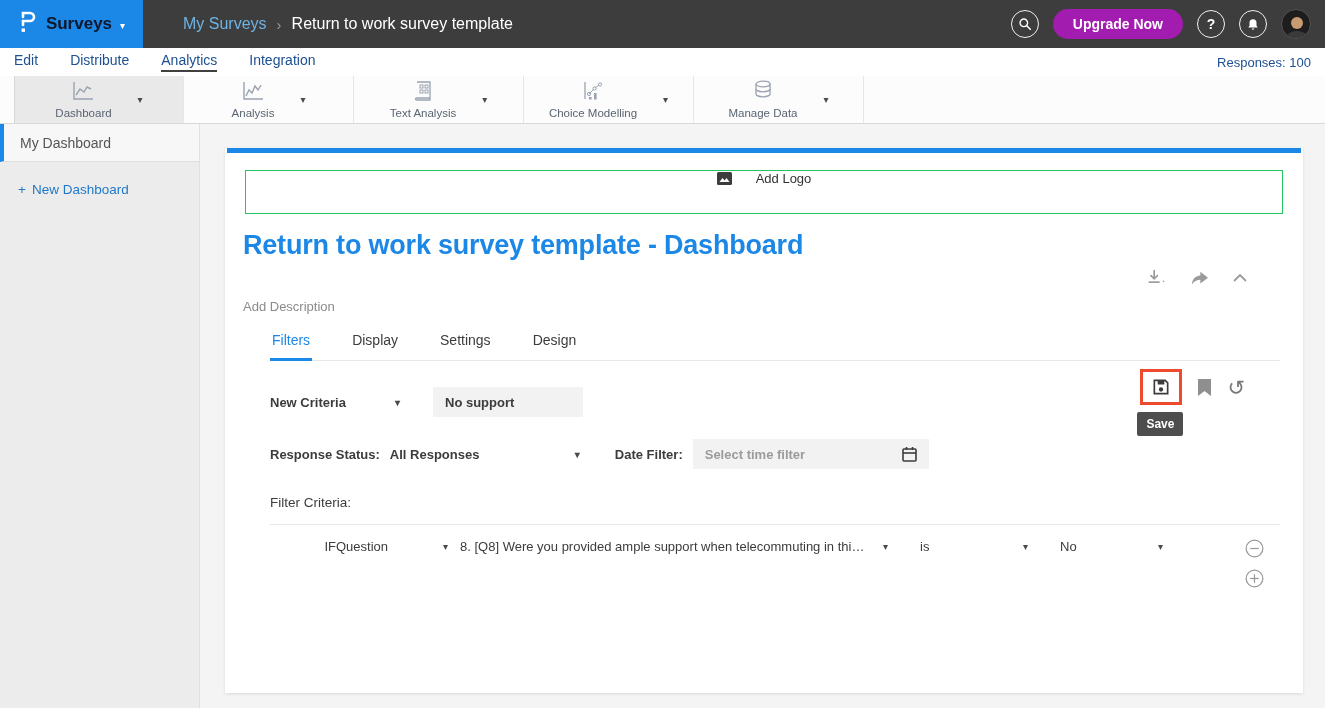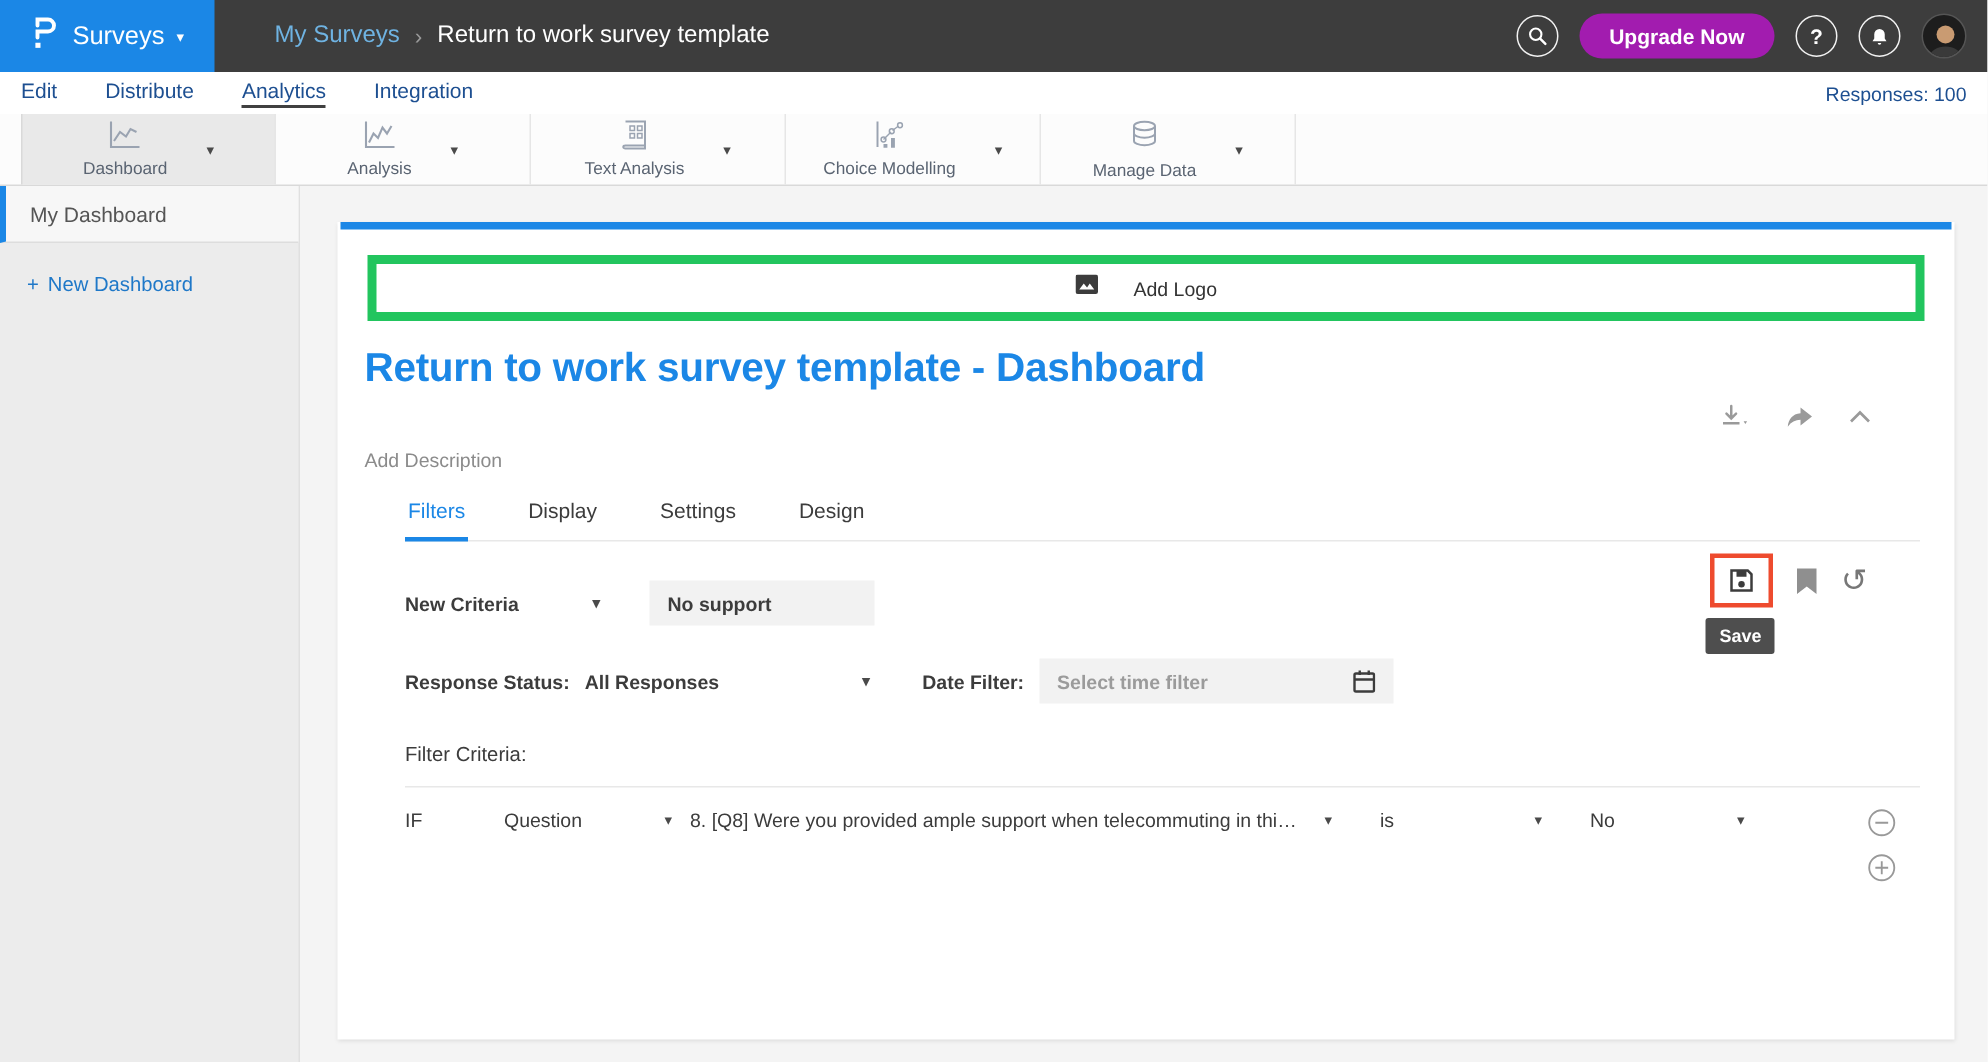--- a/index.html
+++ b/index.html
@@ -2,21 +2,21 @@
 <html><head>
 <meta charset="utf-8">
 <style>
   * { margin:0; padding:0; box-sizing:border-box; }
   html,body { width:1325px; height:708px; overflow:hidden; }
   body { font-family:"Liberation Sans", sans-serif; background:#f4f4f4; color:#3c3c3c; }
 
   
   .topbar { height:48px; background:#3d3d3d; display:flex; align-items:center; }
   .brand { width:143px; height:48px; background:#1b87e6; display:flex; align-items:center; justify-content:center; gap:8px; cursor:pointer; }
-  .brand-label { color:#ffffff; font-size:17px; font-weight:normal; }
+  .brand-label { color:#0f172a; font-size:17px; font-weight:bold; }
   .brand-caret { color:#fff; font-size:10px; margin-top:2px; }
   .breadcrumb { display:flex; align-items:center; gap:10px; margin-left:40px; font-size:16px; }
   .crumb-parent { color:#6fb3e2; cursor:pointer; }
   .crumb-sep { color:#9a9a9a; font-size:15px; }
   .crumb-current { color:#ffffff; }
   .top-actions { margin-left:auto; display:flex; align-items:center; gap:14px; padding-right:14px; }
   .circle-btn { width:28px; height:28px; border:1.5px solid #f2f2f2; border-radius:50%; display:flex; align-items:center; justify-content:center; color:#fff; font-size:14px; font-weight:bold; cursor:pointer; background:transparent; }
   .upgrade-btn { background:#a21caf; color:#fff; font-weight:bold; font-size:14px; border:none; border-radius:15px; height:30px; padding:0 20px; cursor:pointer; }
   .avatar { width:30px; height:30px; border-radius:50%; background:#1d1d1d; overflow:hidden; cursor:pointer; border:1px solid #555; position:relative; }
   .avatar svg { position:absolute; bottom:-2px; left:0; }
@@ -40,21 +40,21 @@
   
   .body-row { display:flex; height:632px; }
   .sidebar { width:200px; background:#ececec; border-right:1px solid #e0e0e0; flex-shrink:0; }
   .sidebar-item-active { background:#f7f7f7; border-left:4px solid #1b87e6; border-bottom:1px solid #dddddd; height:38px; display:flex; align-items:center; padding-left:16px; font-size:14px; color:#555; cursor:pointer; }
   .new-dashboard { margin:20px 0 0 18px; font-size:13.5px; color:#1f78c8; cursor:pointer; display:flex; gap:6px; align-items:center; }
 
   .main { flex:1; background:#f4f4f4; padding:24px 0 0 25px; }
   .card { width:1078px; background:#fff; height:545px; box-shadow:0 1px 3px rgba(0,0,0,.10); position:relative; }
   .card-topbar { height:5px; background:#1b87e6; margin:0 2px; }
 
-  .addlogo-box { margin:17px 20px 0 20px; height:44px; border:6px solid #22c55e; display:flex; align-items:center; justify-content:center; gap:24px; cursor:pointer; }
+  .addlogo-box { margin:17px 20px 0 20px; height:44px; border:1px solid #22c55e; display:flex; justify-content:center; gap:24px; cursor:pointer; }
   .addlogo-label { font-size:13px; color:#333; }
 
   .title-row { display:flex; align-items:flex-start; margin:16px 55px 0 18px;flex-direction:column; }
   .page-title { color:#1b87e6; font-size:27px; font-weight:bold; letter-spacing:-0.2px; }
   .title-icons { margin-left:auto; display:flex; align-items:center; gap:22px; color:#9a9a9a; margin-top:8px; }
   .title-icons > span { cursor:pointer; display:flex; align-items:center; }
   .desc { margin:12px 0 0 18px; font-size:13px; color:#8b8b8b; cursor:pointer; }
 
   .tabs { margin:18px 0 0 45px; display:flex; gap:38px; border-bottom:1px solid #e8e8e8; width:1010px; }
   .tab { font-size:14px; color:#3c3c3c; padding:0 2px 10px 2px; cursor:pointer; }
@@ -79,21 +79,21 @@
 
   .row2 { margin-top:22px; }
   .row2 .sel-status { width:190px; margin-left:10px; }
   .row2 .lbl-date { margin-left:35px; }
   .row2 .date-input { width:236px; margin-left:10px; justify-content:space-between; cursor:pointer; }
 
   .fc-label { margin-top:26px; font-size:13.5px; color:#3c3c3c; }
   .fc-divider { border:none; border-top:1px solid #e8e8e8; margin:14px 45px 0 0; width:1010px; }
 
   .crit-row { margin-top:14px; display:flex; align-items:center; font-size:13px; position:relative; width:1010px; }
-  .if-label { width:66px; color:#3c3c3c; }
+  .if-label { width:66px; color:#3c3c3c;text-align:right; }
   .sel-qtype { width:112px; margin-right:12px; }
   .sel-question { width:428px; margin-right:32px; }
   .sel-question .qtext { white-space:nowrap; overflow:hidden; text-overflow:ellipsis; max-width:405px; }
   .sel-op { width:108px; margin-right:32px; }
   .sel-val { width:103px; }
   .pm-col { position:absolute; right:16px; top:0; display:flex; flex-direction:column; gap:11px; }
   .pm-col span { cursor:pointer; display:flex; }
 </style>
 </head>
 <body>

